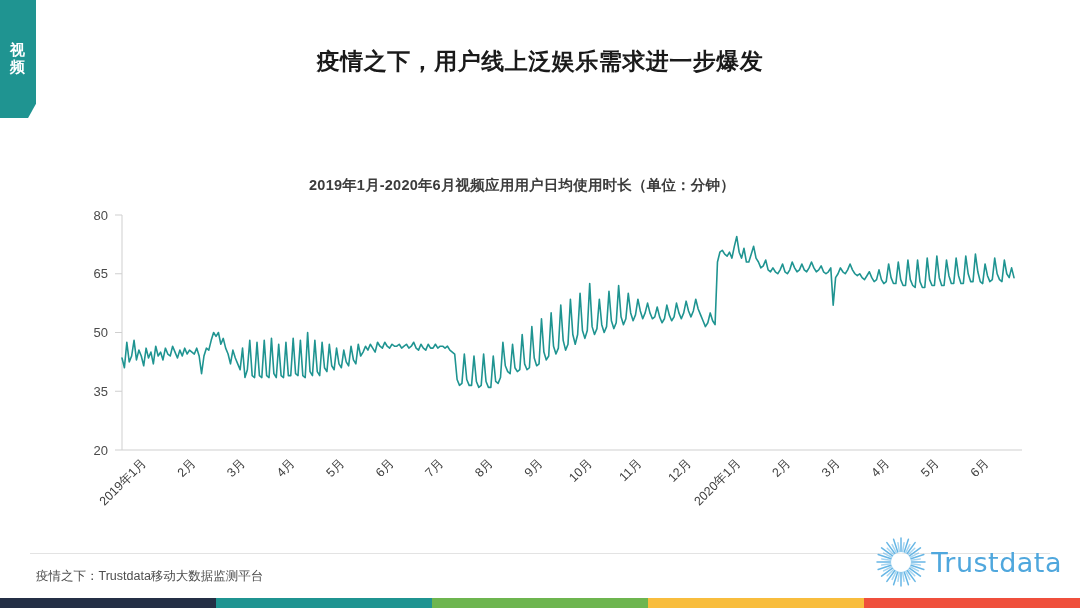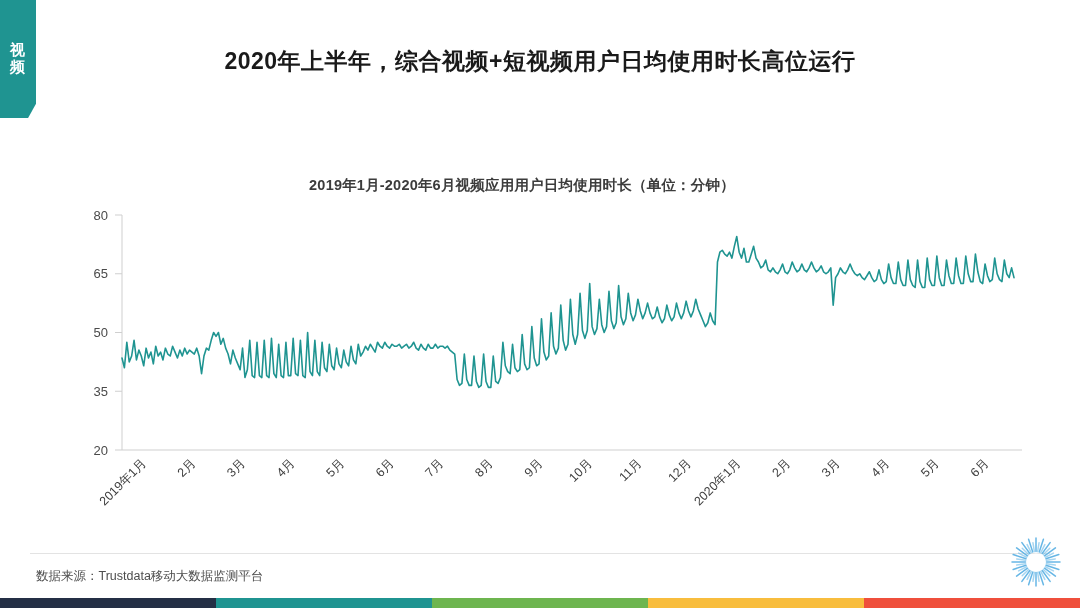--- a/index.html
+++ b/index.html
@@ -48,21 +48,21 @@
 </style>
 </head>
 <body>
 
 <div class="cat-tag">
   <span>视</span>
   <span>频</span>
 </div>
 
 <div class="title-wrap">
-  <div class="title-line">2020年上半年，综合视频+短视频用户日均使用时长高位运行</div>
+  <div class="title-line">疫情之下，用户线上泛娱乐需求进一步爆发</div>
 </div>
 
 <div class="subtitle">2019年1月-2020年6月视频应用用户日均使用时长（单位：分钟）</div>
 
 <div class="chart-area">
   <svg class="chart-svg" id="chart-svg" width="1080" height="330" viewBox="0 0 1080 330">
       <line x1="122" y1="15" x2="122" y2="250" stroke="#cfcfcf" stroke-width="1"></line>
       <line x1="122" y1="250" x2="1022" y2="250" stroke="#cfcfcf" stroke-width="1"></line>
       <line x1="115" y1="250" x2="122" y2="250" stroke="#cfcfcf" stroke-width="1"></line>
       <text x="108" y="254.5" text-anchor="end" class="ytick-label">20</text>
@@ -90,21 +90,21 @@
       <text x="791" y="264" text-anchor="end" transform="rotate(-45 791 264)" class="xtick-label">2月</text>
       <text x="840.5555555555555" y="264" text-anchor="end" transform="rotate(-45 840.5555555555555 264)" class="xtick-label">3月</text>
       <text x="890.1111111111112" y="264" text-anchor="end" transform="rotate(-45 890.1111111111112 264)" class="xtick-label">4月</text>
       <text x="939.6666666666666" y="264" text-anchor="end" transform="rotate(-45 939.6666666666666 264)" class="xtick-label">5月</text>
       <text x="989.2222222222222" y="264" text-anchor="end" transform="rotate(-45 989.2222222222222 264)" class="xtick-label">6月</text>
       <path d="M122.00 157.96 L124.41 167.75 L126.82 142.29 L129.23 161.88 L131.64 156.00 L134.05 140.33 L136.46 159.92 L138.88 150.13 L141.29 156.00 L143.70 165.79 L146.11 148.17 L148.52 157.96 L150.93 152.08 L153.34 163.83 L155.75 146.21 L158.16 156.00 L160.57 152.08 L162.98 159.92 L165.39 148.17 L167.81 154.04 L170.22 156.00 L172.63 146.21 L175.04 152.08 L177.45 157.96 L179.86 150.13 L182.27 156.00 L184.68 148.17 L187.09 154.04 L189.50 150.13 L191.91 152.08 L194.32 154.04 L196.74 148.17 L199.15 156.00 L201.56 173.63 L203.97 156.00 L206.38 148.17 L208.79 150.13 L211.20 140.33 L213.61 132.50 L216.02 136.42 L218.43 132.50 L220.84 144.25 L223.25 138.38 L225.66 148.17 L228.08 154.04 L230.49 163.83 L232.90 150.13 L235.31 157.96 L237.72 163.83 L240.13 169.71 L242.54 148.17 L244.95 177.54 L247.36 169.71 L249.77 140.33 L252.18 175.58 L254.59 177.54 L257.01 142.29 L259.42 175.58 L261.83 177.54 L264.24 140.33 L266.65 175.58 L269.06 177.54 L271.47 138.38 L273.88 173.63 L276.29 177.54 L278.70 144.25 L281.11 175.58 L283.52 177.54 L285.94 142.29 L288.35 175.58 L290.76 175.58 L293.17 138.38 L295.58 173.63 L297.99 175.58 L300.40 140.33 L302.81 175.58 L305.22 177.54 L307.63 132.50 L310.04 171.67 L312.45 175.58 L314.86 140.33 L317.28 171.67 L319.69 175.58 L322.10 142.29 L324.51 167.75 L326.92 171.67 L329.33 144.25 L331.74 165.79 L334.15 169.71 L336.56 148.17 L338.97 163.83 L341.38 167.75 L343.79 150.13 L346.21 161.88 L348.62 165.79 L351.03 146.21 L353.44 159.92 L355.85 163.83 L358.26 144.25 L360.67 156.00 L363.08 152.08 L365.49 146.21 L367.90 150.13 L370.31 144.25 L372.72 148.17 L375.14 152.08 L377.55 142.29 L379.96 146.21 L382.37 148.17 L384.78 142.29 L387.19 146.21 L389.60 148.17 L392.01 144.25 L394.42 146.21 L396.83 146.21 L399.24 144.25 L401.65 148.17 L404.06 146.21 L406.48 144.25 L408.89 148.17 L411.30 146.21 L413.71 142.29 L416.12 148.17 L418.53 150.13 L420.94 144.25 L423.35 148.17 L425.76 150.13 L428.17 144.25 L430.58 148.17 L432.99 148.17 L435.41 144.25 L437.82 148.17 L440.23 146.21 L442.64 146.21 L445.05 148.17 L447.46 146.21 L449.87 150.13 L452.28 152.08 L454.69 154.04 L457.10 179.50 L459.51 185.38 L461.92 183.42 L464.34 154.04 L466.75 179.50 L469.16 185.38 L471.57 185.38 L473.98 156.00 L476.39 181.46 L478.80 187.33 L481.21 185.38 L483.62 154.04 L486.03 181.46 L488.44 187.33 L490.85 187.33 L493.26 156.00 L495.68 181.46 L498.09 183.42 L500.50 177.54 L502.91 142.29 L505.32 165.79 L507.73 171.67 L510.14 173.63 L512.55 144.25 L514.96 167.75 L517.37 171.67 L519.78 169.71 L522.19 134.46 L524.61 163.83 L527.02 169.71 L529.43 167.75 L531.84 126.63 L534.25 157.96 L536.66 165.79 L539.07 163.83 L541.48 118.79 L543.89 152.08 L546.30 159.92 L548.71 156.00 L551.12 112.92 L553.54 146.21 L555.95 154.04 L558.36 148.17 L560.77 105.08 L563.18 140.33 L565.59 150.13 L568.00 144.25 L570.41 99.21 L572.82 134.46 L575.23 144.25 L577.64 134.46 L580.05 93.33 L582.46 130.54 L584.88 138.38 L587.29 130.54 L589.70 83.54 L592.11 126.63 L594.52 134.46 L596.93 128.58 L599.34 99.21 L601.75 124.67 L604.16 132.50 L606.57 126.63 L608.98 91.38 L611.39 120.75 L613.81 128.58 L616.22 122.71 L618.63 85.50 L621.04 116.83 L623.45 124.67 L625.86 118.79 L628.27 93.33 L630.68 112.92 L633.09 120.75 L635.50 114.88 L637.91 99.21 L640.32 110.96 L642.74 118.79 L645.15 112.92 L647.56 103.13 L649.97 112.92 L652.38 118.79 L654.79 116.83 L657.20 107.04 L659.61 116.83 L662.02 122.71 L664.43 118.79 L666.84 105.08 L669.25 114.88 L671.66 120.75 L674.08 116.83 L676.49 103.13 L678.90 112.92 L681.31 118.79 L683.72 112.92 L686.13 101.17 L688.54 110.96 L690.95 116.83 L693.36 110.96 L695.77 99.21 L698.18 109.00 L700.59 114.88 L703.01 120.75 L705.42 126.63 L707.83 122.71 L710.24 112.92 L712.65 120.75 L715.06 124.67 L717.47 62.00 L719.88 52.21 L722.29 50.25 L724.70 54.17 L727.11 56.13 L729.52 52.21 L731.94 58.08 L734.35 46.33 L736.76 36.54 L739.17 52.21 L741.58 58.08 L743.99 48.29 L746.40 62.00 L748.81 62.00 L751.22 54.17 L753.63 46.33 L756.04 58.08 L758.45 62.00 L760.86 67.88 L763.28 65.92 L765.69 60.04 L768.10 69.83 L770.51 71.79 L772.92 67.88 L775.33 71.79 L777.74 73.75 L780.15 69.83 L782.56 63.96 L784.97 71.79 L787.38 73.75 L789.79 69.83 L792.21 62.00 L794.62 67.88 L797.03 71.79 L799.44 69.83 L801.85 63.96 L804.26 69.83 L806.67 71.79 L809.08 67.88 L811.49 62.00 L813.90 67.88 L816.31 71.79 L818.72 69.83 L821.14 65.92 L823.55 71.79 L825.96 73.75 L828.37 71.79 L830.78 67.88 L833.19 105.08 L835.60 77.67 L838.01 73.75 L840.42 67.88 L842.83 71.79 L845.24 73.75 L847.65 69.83 L850.06 63.96 L852.48 69.83 L854.89 73.75 L857.30 75.71 L859.71 73.75 L862.12 77.67 L864.53 79.63 L866.94 75.71 L869.35 71.79 L871.76 77.67 L874.17 81.58 L876.58 79.63 L878.99 69.83 L881.41 79.63 L883.82 83.54 L886.23 81.58 L888.64 63.96 L891.05 77.67 L893.46 83.54 L895.87 83.54 L898.28 62.00 L900.69 79.63 L903.10 85.50 L905.51 85.50 L907.92 60.04 L910.34 79.63 L912.75 85.50 L915.16 87.46 L917.57 60.04 L919.98 81.58 L922.39 87.46 L924.80 87.46 L927.21 58.08 L929.62 79.63 L932.03 85.50 L934.44 85.50 L936.85 56.13 L939.26 77.67 L941.68 85.50 L944.09 85.50 L946.50 60.04 L948.91 75.71 L951.32 83.54 L953.73 83.54 L956.14 58.08 L958.55 75.71 L960.96 83.54 L963.37 83.54 L965.78 56.13 L968.19 73.75 L970.61 81.58 L973.02 81.58 L975.43 54.17 L977.84 71.79 L980.25 81.58 L982.66 83.54 L985.07 63.96 L987.48 75.71 L989.89 81.58 L992.30 79.63 L994.71 58.08 L997.12 73.75 L999.54 79.63 L1001.95 81.58 L1004.36 60.04 L1006.77 73.75 L1009.18 77.67 L1011.59 67.88 L1014.00 77.67" fill="none" stroke="#1f9491" stroke-width="1.6" stroke-linejoin="round" stroke-linecap="round"></path>
     </svg>
 </div>
 
 <div class="footer-rule"></div>
-<div class="source">数据来源：Trustdata移动大数据监测平台</div>
+<div class="source">疫情之下：Trustdata移动大数据监测平台</div>
 
 <div class="logo">
   <svg width="52" height="52" viewBox="0 0 52 52">
     <g id="sunburst-rays" stroke="#5fb3e4" stroke-width="1.5" stroke-linecap="round">
         <line x1="36.50" y1="26.00" x2="50.00" y2="26.00" opacity="0.95"></line>
         <line x1="36.37" y1="27.64" x2="45.26" y2="29.05" opacity="0.55"></line>
         <line x1="35.99" y1="29.24" x2="48.83" y2="33.42" opacity="0.95"></line>
         <line x1="35.36" y1="30.77" x2="43.37" y2="34.85" opacity="0.55"></line>
         <line x1="34.49" y1="32.17" x2="45.42" y2="40.11" opacity="0.95"></line>
         <line x1="33.42" y1="33.42" x2="39.79" y2="39.79" opacity="0.55"></line>
@@ -138,20 +138,21 @@
         <line x1="30.77" y1="16.64" x2="34.85" y2="8.63" opacity="0.55"></line>
         <line x1="32.17" y1="17.51" x2="40.11" y2="6.58" opacity="0.95"></line>
         <line x1="33.42" y1="18.58" x2="39.79" y2="12.21" opacity="0.55"></line>
         <line x1="34.49" y1="19.83" x2="45.42" y2="11.89" opacity="0.95"></line>
         <line x1="35.36" y1="21.23" x2="43.37" y2="17.15" opacity="0.55"></line>
         <line x1="35.99" y1="22.76" x2="48.83" y2="18.58" opacity="0.95"></line>
         <line x1="36.37" y1="24.36" x2="45.26" y2="22.95" opacity="0.55"></line>
       </g>
     <circle cx="26" cy="26" r="8.5" fill="#ffffff"></circle>
   </svg>
+  <span class="logo-text">Trustdata</span>
 </div>
 
 <div class="colorbar">
     <i style="background: rgb(36, 47, 69);"></i>
     <i style="background: rgb(31, 148, 145);"></i>
     <i style="background: rgb(109, 181, 79);"></i>
     <i style="background: rgb(248, 189, 61);"></i>
     <i style="background: rgb(239, 79, 60);"></i>
   </div>
 

